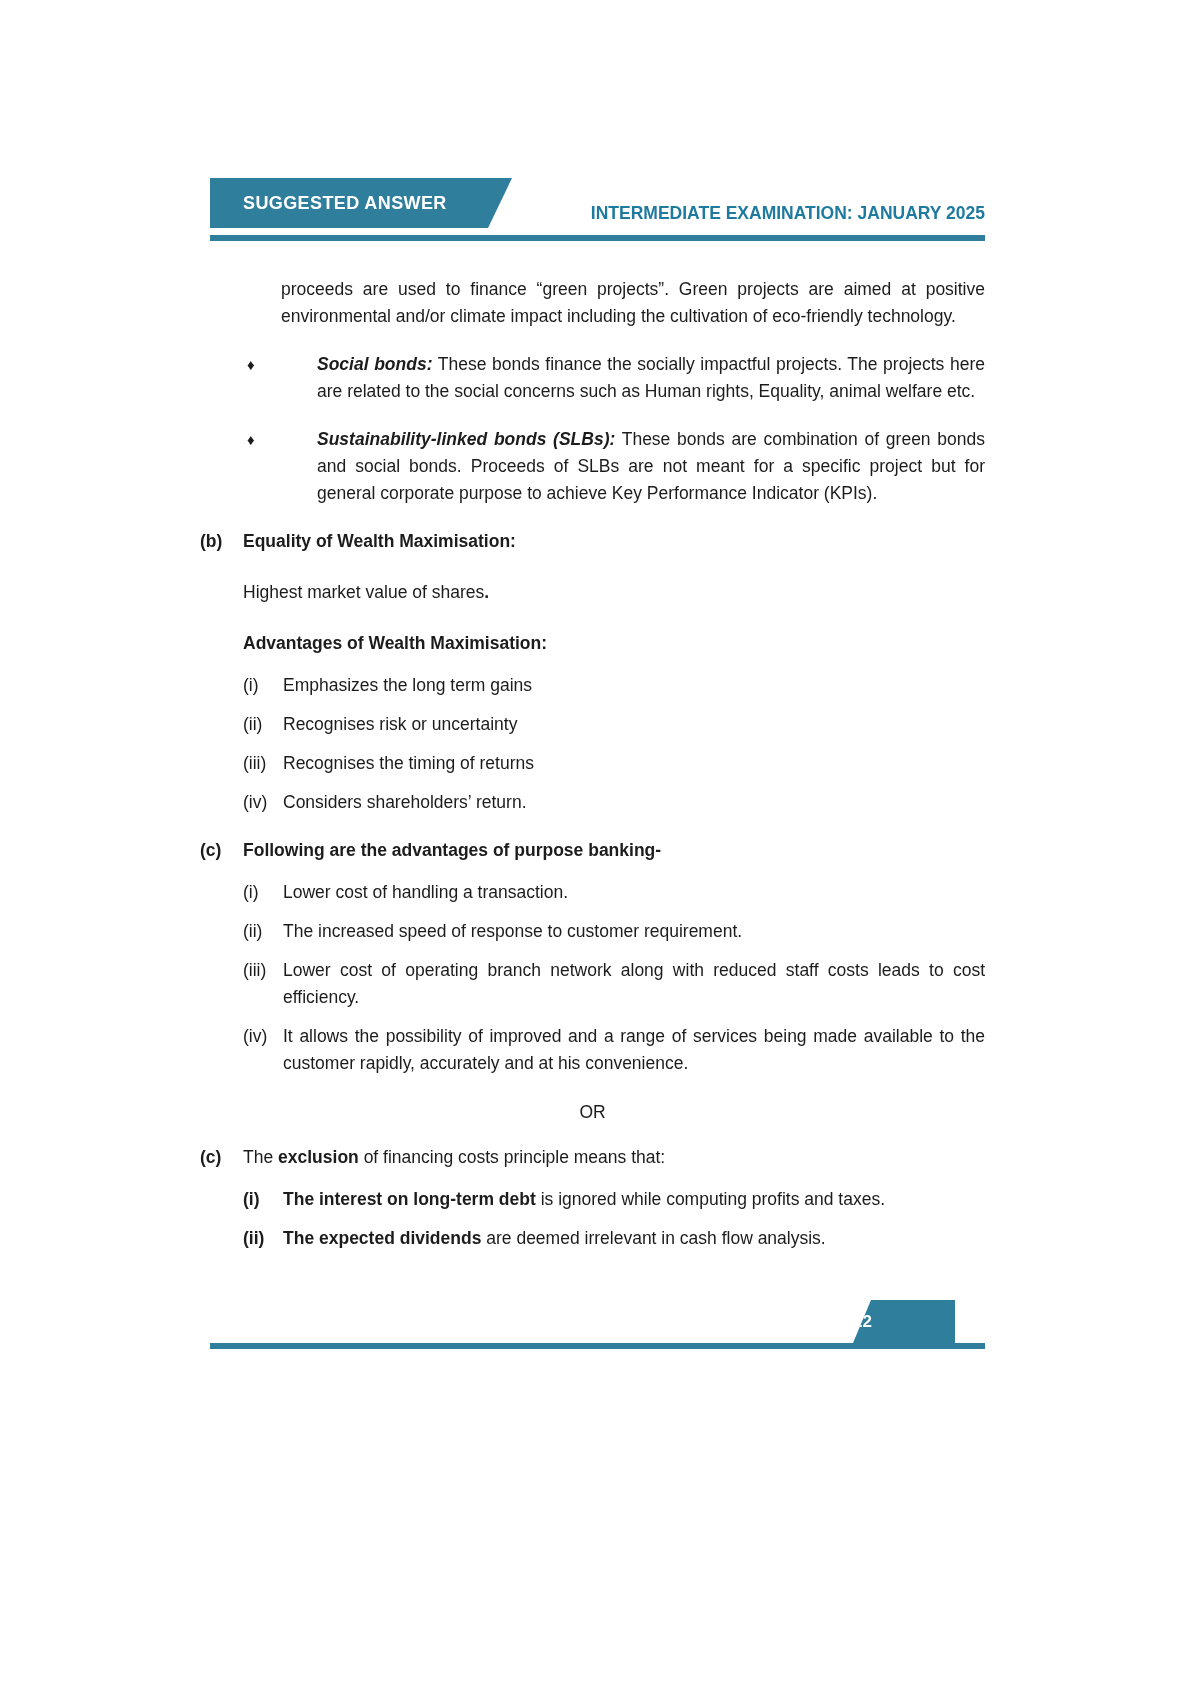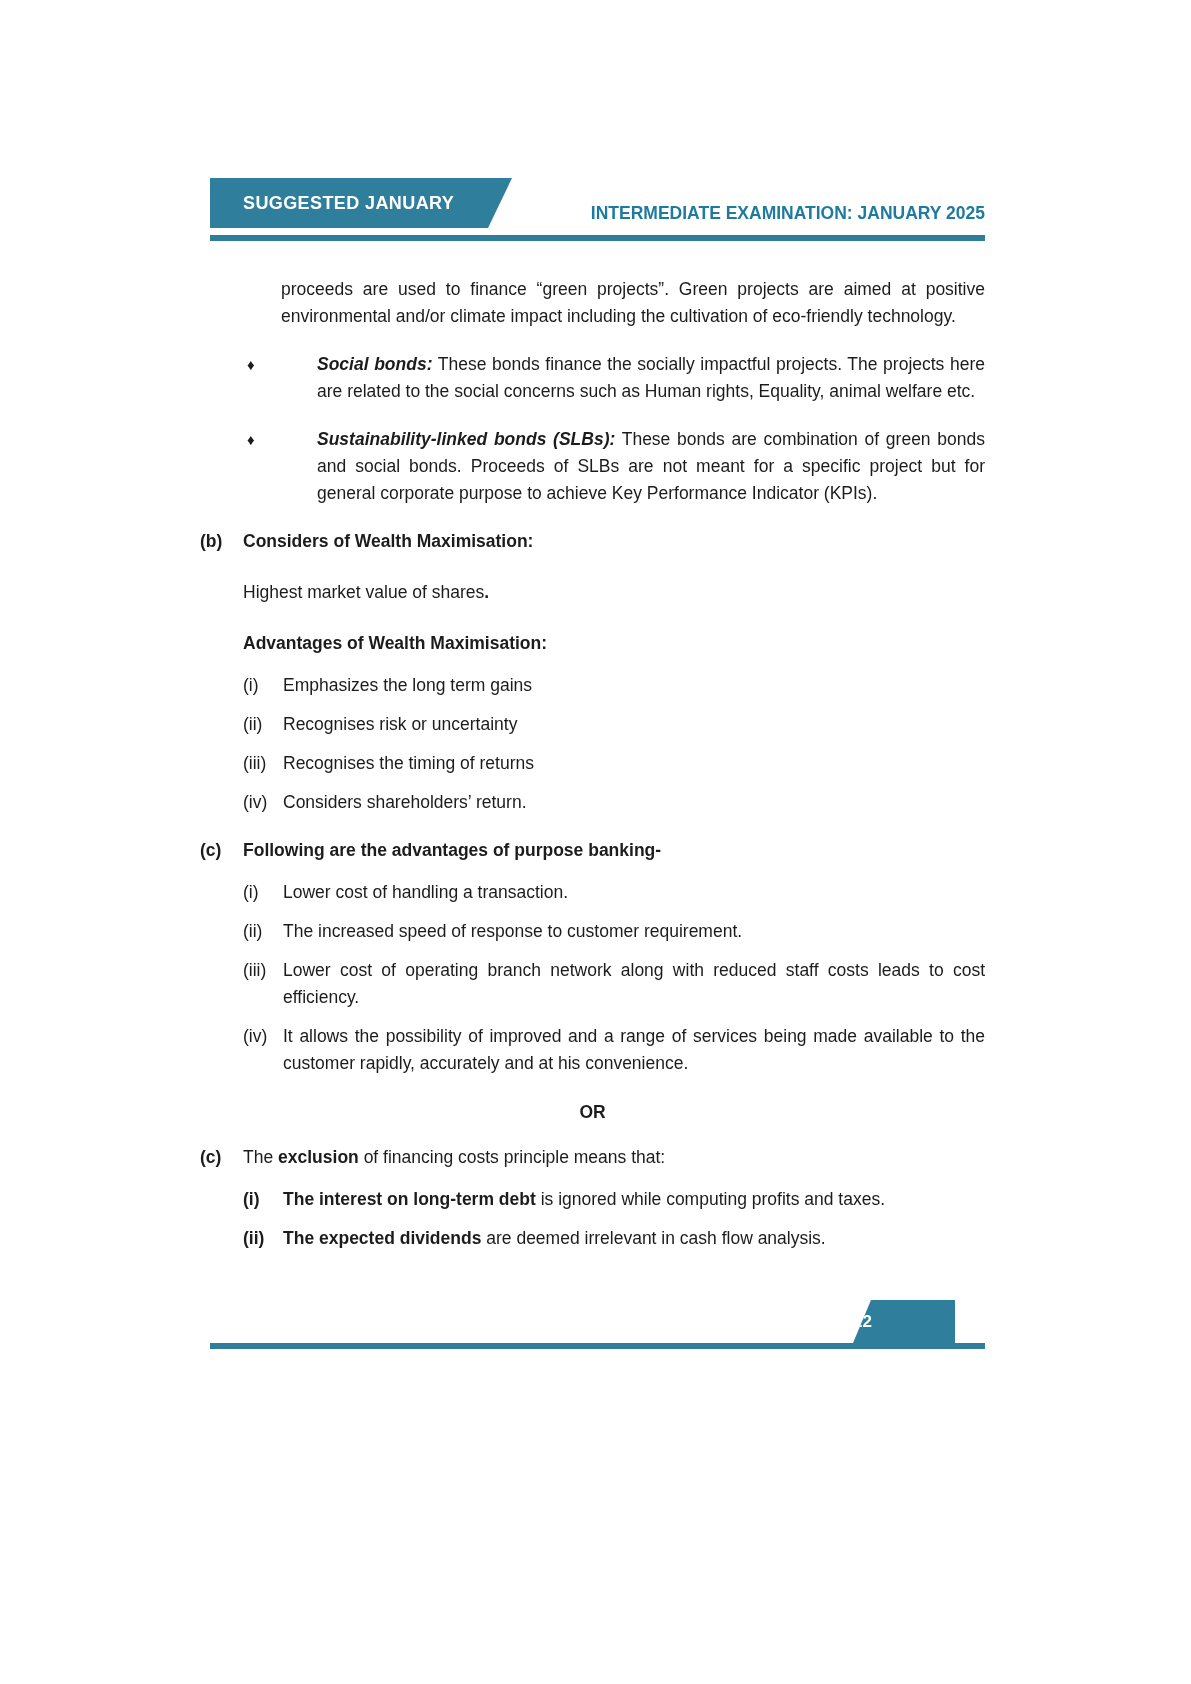--- a/index.html
+++ b/index.html
@@ -62,21 +62,21 @@
   .bullet-body { flex: 1; margin-left: 36px; }
   .lead { font-weight: bold; font-style: italic; }
   .section-head { display: flex; font-weight: bold; margin-bottom: 15px; }
   .sec-label { width: 43px; flex: 0 0 43px; }
   .sub-block { margin-left: 43px; margin-bottom: 15px; margin-top: 24px; }
   .sub-bold { font-weight: bold; }
   .num-item { display: flex; margin-left: 43px; margin-bottom: 12px; }
   .num-col { width: 40px; flex: 0 0 40px; }
   .num-col.bold { font-weight: bold; }
   .num-text { flex: 1; }
-  .or-line { text-align: center; font-weight: bold; margin: 22px 0 18px 0; }
+  .or-line { text-align: center; font-weight: normal; margin: 22px 0 18px 0; }
   .b { font-weight: bold; }
   .gap-lg { margin-bottom: 21px; }
   
   .footer {
     position: absolute;
     left: 200px; top: 1300px;
     width: 785px;
   }
   .badge-row { position: relative; height: 43px; }
   .page-badge {
@@ -91,21 +91,21 @@
   .footer .rule { margin-top: 0; }
 </style>
 </head>
 <body>
 
 <div class="page">
   <div class="column">
 
     <div class="header">
       <div class="banner">
-        <span>SUGGESTED JANUARY</span>
+        <span>SUGGESTED ANSWER</span>
       </div>
       <div class="exam-title">INTERMEDIATE EXAMINATION: JANUARY 2025</div>
     </div>
     <div class="rule"></div>
 
     <div class="content">
 
       <p class="para-indent justify">proceeds are used to finance “green projects”. Green projects are aimed at positive environmental and/or climate impact including the cultivation of eco-friendly technology.</p>
 
       <div class="bullet-row">
@@ -113,21 +113,21 @@
         <p class="bullet-body justify"><span class="lead">Social bonds:</span><span> These bonds finance the socially impactful projects. The projects here are related to the social concerns such as Human rights, Equality, animal welfare etc.</span></p>
       </div>
 
       <div class="bullet-row">
         <span class="bullet-marker">♦</span>
         <p class="bullet-body justify"><span class="lead">Sustainability-linked bonds (SLBs):</span><span> These bonds are combination of green bonds and social bonds. Proceeds of SLBs are not meant for a specific project but for general corporate purpose to achieve Key Performance Indicator (KPIs).</span></p>
       </div>
 
       <div class="section-head">
         <span class="sec-label">(b)</span>
-        <span>Considers of Wealth Maximisation:</span>
+        <span>Equality of Wealth Maximisation:</span>
       </div>
 
       <p class="sub-block"><span>Highest market value of shares</span><span class="b">.</span></p>
 
       <p class="sub-block sub-bold">Advantages of Wealth Maximisation:</p>
 
       <div class="num-item">
         <span class="num-col">(i)</span>
         <span class="num-text">Emphasizes the long term gains</span>
       </div>

